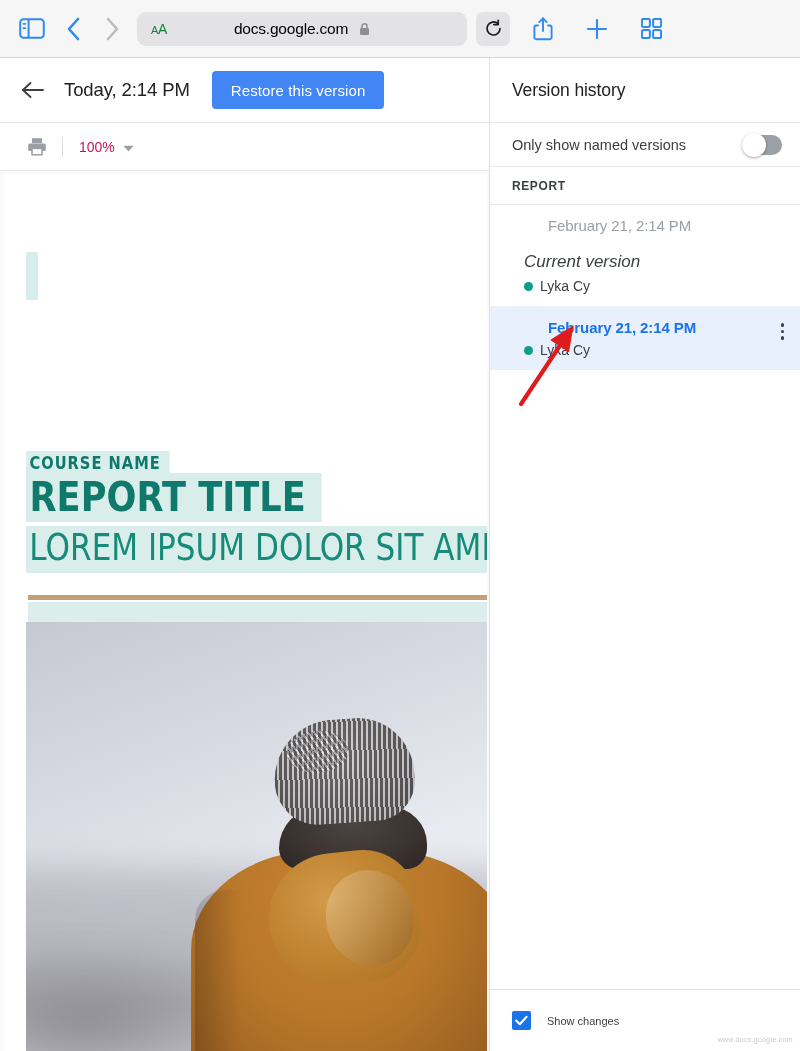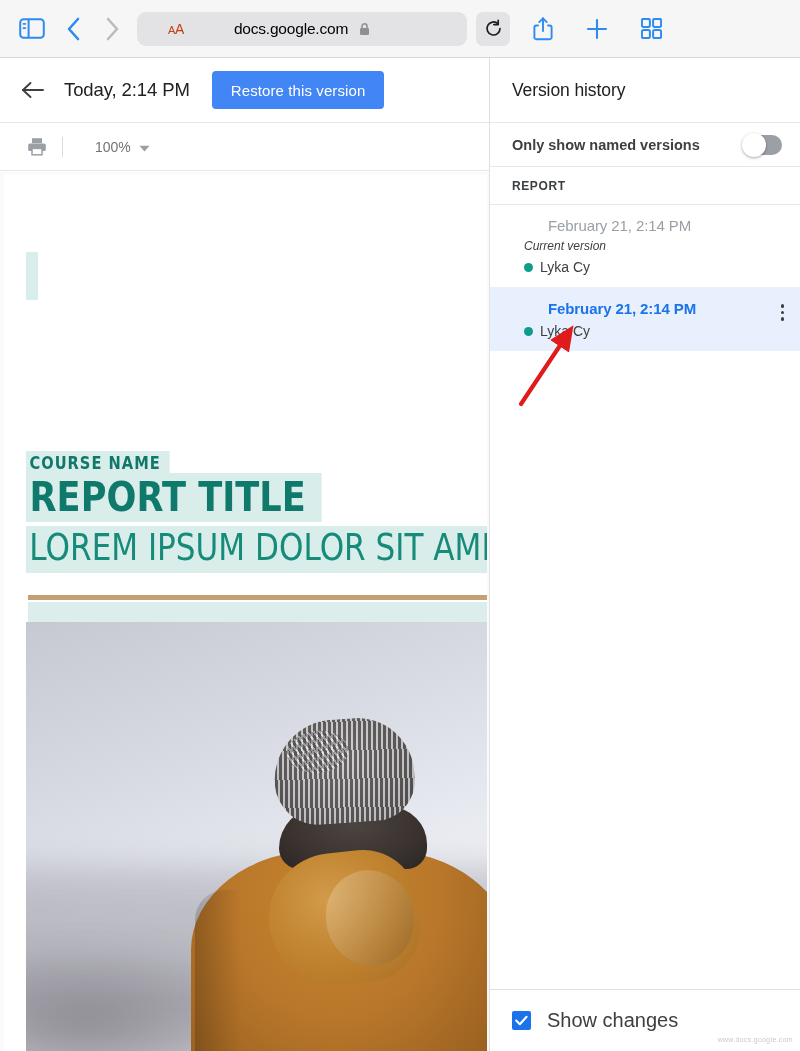--- a/index.html
+++ b/index.html
@@ -28,22 +28,22 @@
   .url-field {
     flex: 0 0 auto;
     margin-left: 8px;
     width: 330px; height: 34px;
     background: #e3e3e5;
     border-radius: 9px;
     display: flex; align-items: center;
     position: relative;
   }
   .aa-label {
-    position: absolute; left: 31px;
-    font-size: 14px; color: #c2410c; letter-spacing: -0.3px;
+    position: absolute; left: 14px;
+    font-size: 14px; color: #15803d; letter-spacing: -0.3px;
   }
   .aa-label .small { font-size: 11px; }
   .url-center {
     width: 100%; display: flex; align-items: center; justify-content: center;
     gap: 11px;
   }
   .url-text { font-size: 15.5px; color: #000; letter-spacing: -0.2px; }
   .lock-ico { display: inline-flex; }
 
   .sf-reload {
@@ -86,21 +86,21 @@
 
   .doc-toolbar2 {
     height: 48px; width: 100%;
     background: #fff;
     display: flex; align-items: center;
     border-bottom: 1px solid #e6e6e6;
   }
   .print-ico { margin-left: 26px; width: 22px; height: 22px;
     display: flex; align-items: center; justify-content: center;}
   .tb-sep { width: 1px; height: 20px; background: #dadce0; margin-left: 14px; }
-  .zoom-val { margin-left: 32px; font-size: 14px; color: #737373; }
+  .zoom-val { margin-left: 16px; font-size: 14px; color: #be185d; }
   .zoom-caret { margin-left: 8px; }
 
   .doc-scroll-bg {
     position: absolute; left: 0; top: 114px;
     width: 489px; height: 879px;
     background: #fafafa;
   }
   .page {
     position: absolute; left: 4px; top: 116px;
     width: 483px; height: 877px;
@@ -235,21 +235,20 @@
     padding-left: 22px;
     border-bottom: 1px solid #e8e8e8;
   }
   .vp-title { font-size: 17.5px; color: #202124; letter-spacing: -0.1px; }
 
   .vp-toggle-row {
     height: 44px; display: flex; align-items: center;
     padding: 0 18px 0 22px;
     border-bottom: 1px solid #e8e8e8;
     justify-content: space-between;
-    font-weight: bold;
   }
   .vp-toggle-label { font-size: 14.5px; color: #3c4043; }
   .switch {
     width: 38px; height: 20px; border-radius: 10px;
     background: #9aa0a6; position: relative;
   }
   .switch .knob {
     position: absolute; left: -2px; top: -2px;
     width: 24px; height: 24px; border-radius: 50%;
     background: #fff;
@@ -268,22 +267,22 @@
 
   .vrow {
     padding: 12px 16px 12px 34px;
     position: relative;
     border-bottom: 1px solid #f0f0f0;
   }
   .vrow.sel { background: #e8f0fe; border-bottom: none; }
   .vrow-date { font-size: 15px; color: #9aa0a6; letter-spacing: -0.1px; margin-left: 24px; }
   .vrow.sel .vrow-date { color: #1a73e8; font-weight: 700; }
   .vrow-current {
-    font-size: 12px; color: #3c4043; font-style: italic;
-    margin-top: 5px;
+    font-size: 17px; color: #3c4043; font-style: italic;
+    margin-top: 18px;
   }
   .vrow-author {
     margin-top: 6px; display: flex; align-items: center; gap: 7px;
     font-size: 14px; color: #3c4043;
   }
   .dot { width: 9px; height: 9px; border-radius: 50%; background: #0f9d8b; }
   .kebab {
     position: absolute; right: 16px; top: 16px;
     display: flex; flex-direction: column; gap: 3px; align-items: center;
   }
@@ -296,21 +295,21 @@
     background: #fff;
     border-top: 1px solid #e0e0e0;
     display: flex; align-items: center;
     padding-left: 22px;
   }
   .cb {
     width: 19px; height: 19px; border-radius: 2px;
     background: #1a73e8;
     display: flex; align-items: center; justify-content: center;
   }
-  .cb-label { margin-left: 16px; font-size: 20px; color: #3c4043; }
+  .cb-label { margin-left: 16px; font-size: 11px; color: #3c4043; }
   .watermark {
     position: absolute; right: 8px; bottom: 8px;
     font-size: 7px; color: #c9c9c9; letter-spacing: 0.3px;
   }
 
   
   .red-arrow { position: absolute; left: 505px; top: 318px; pointer-events: none; }
 </style>
 </head>
 <body>

